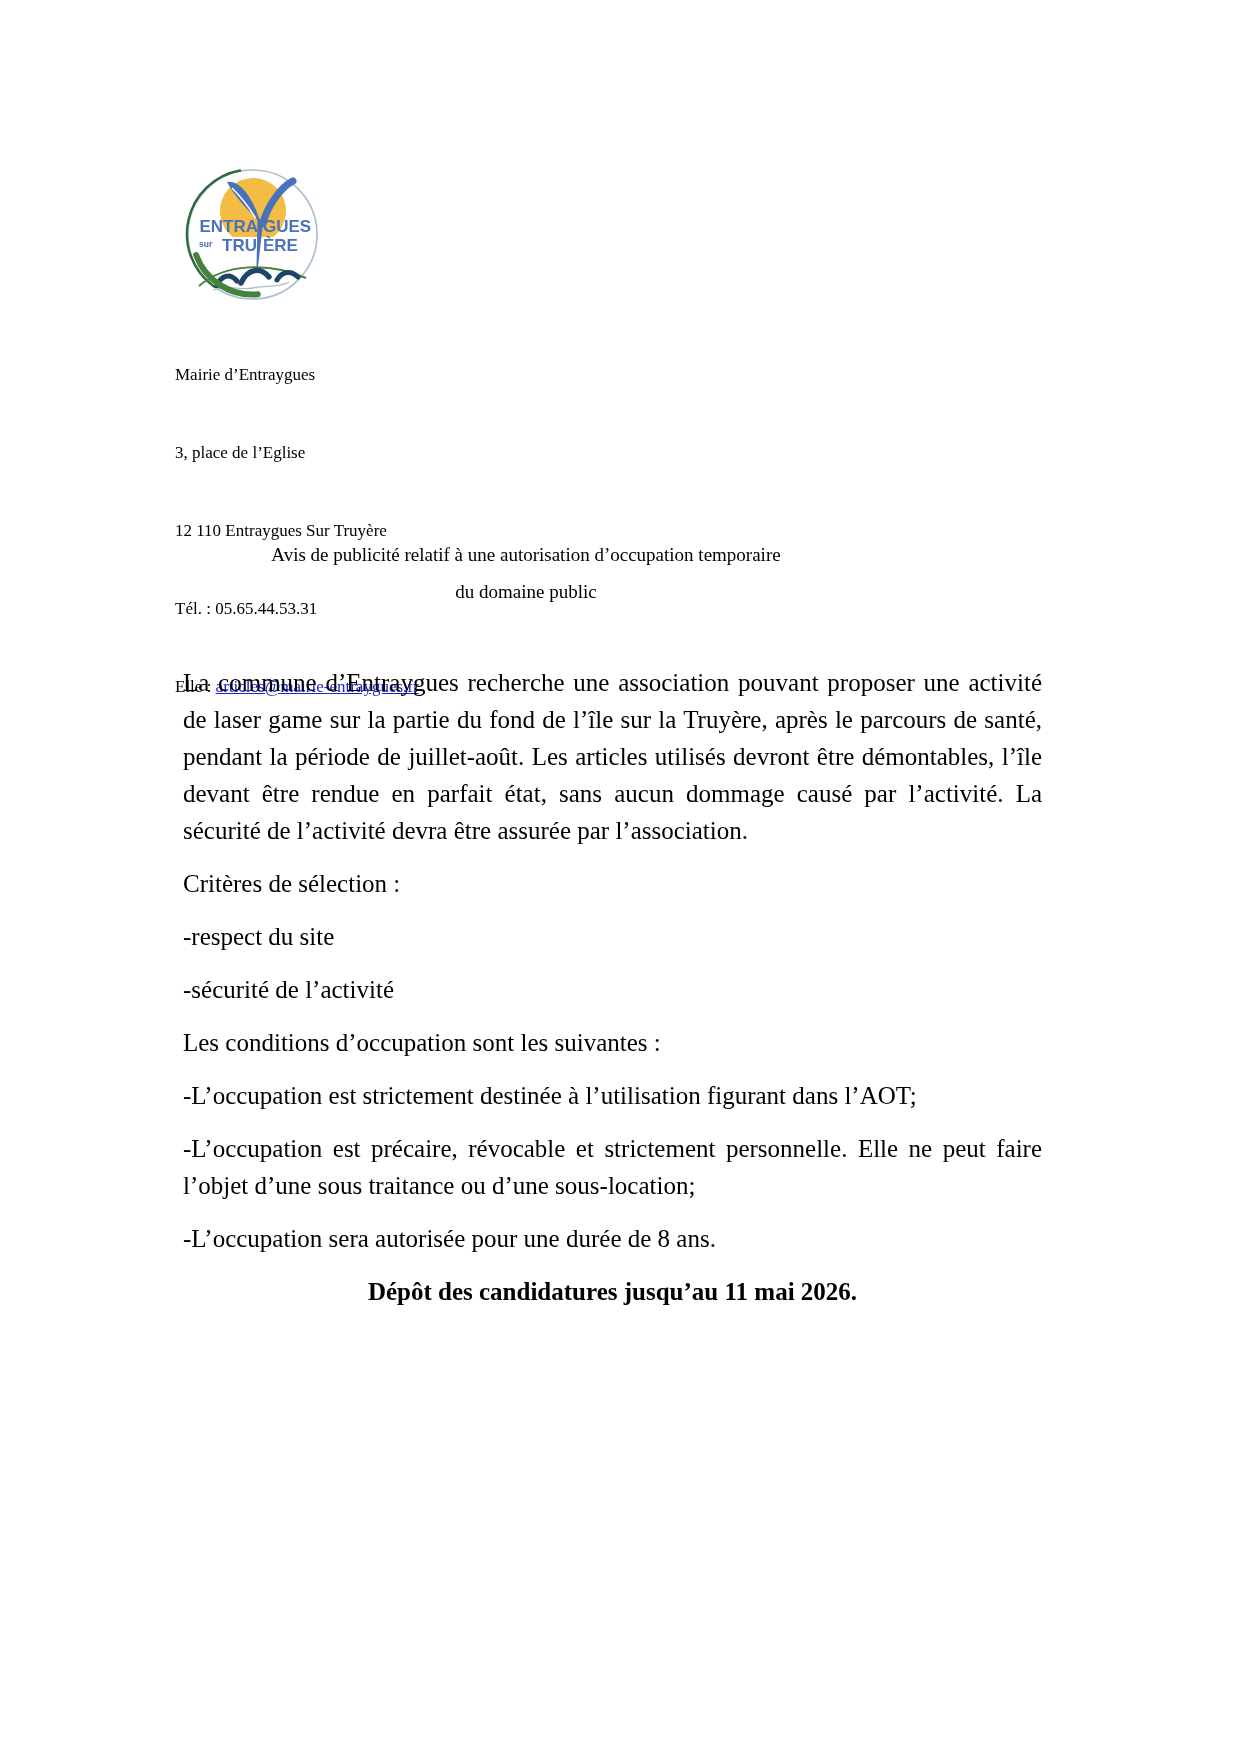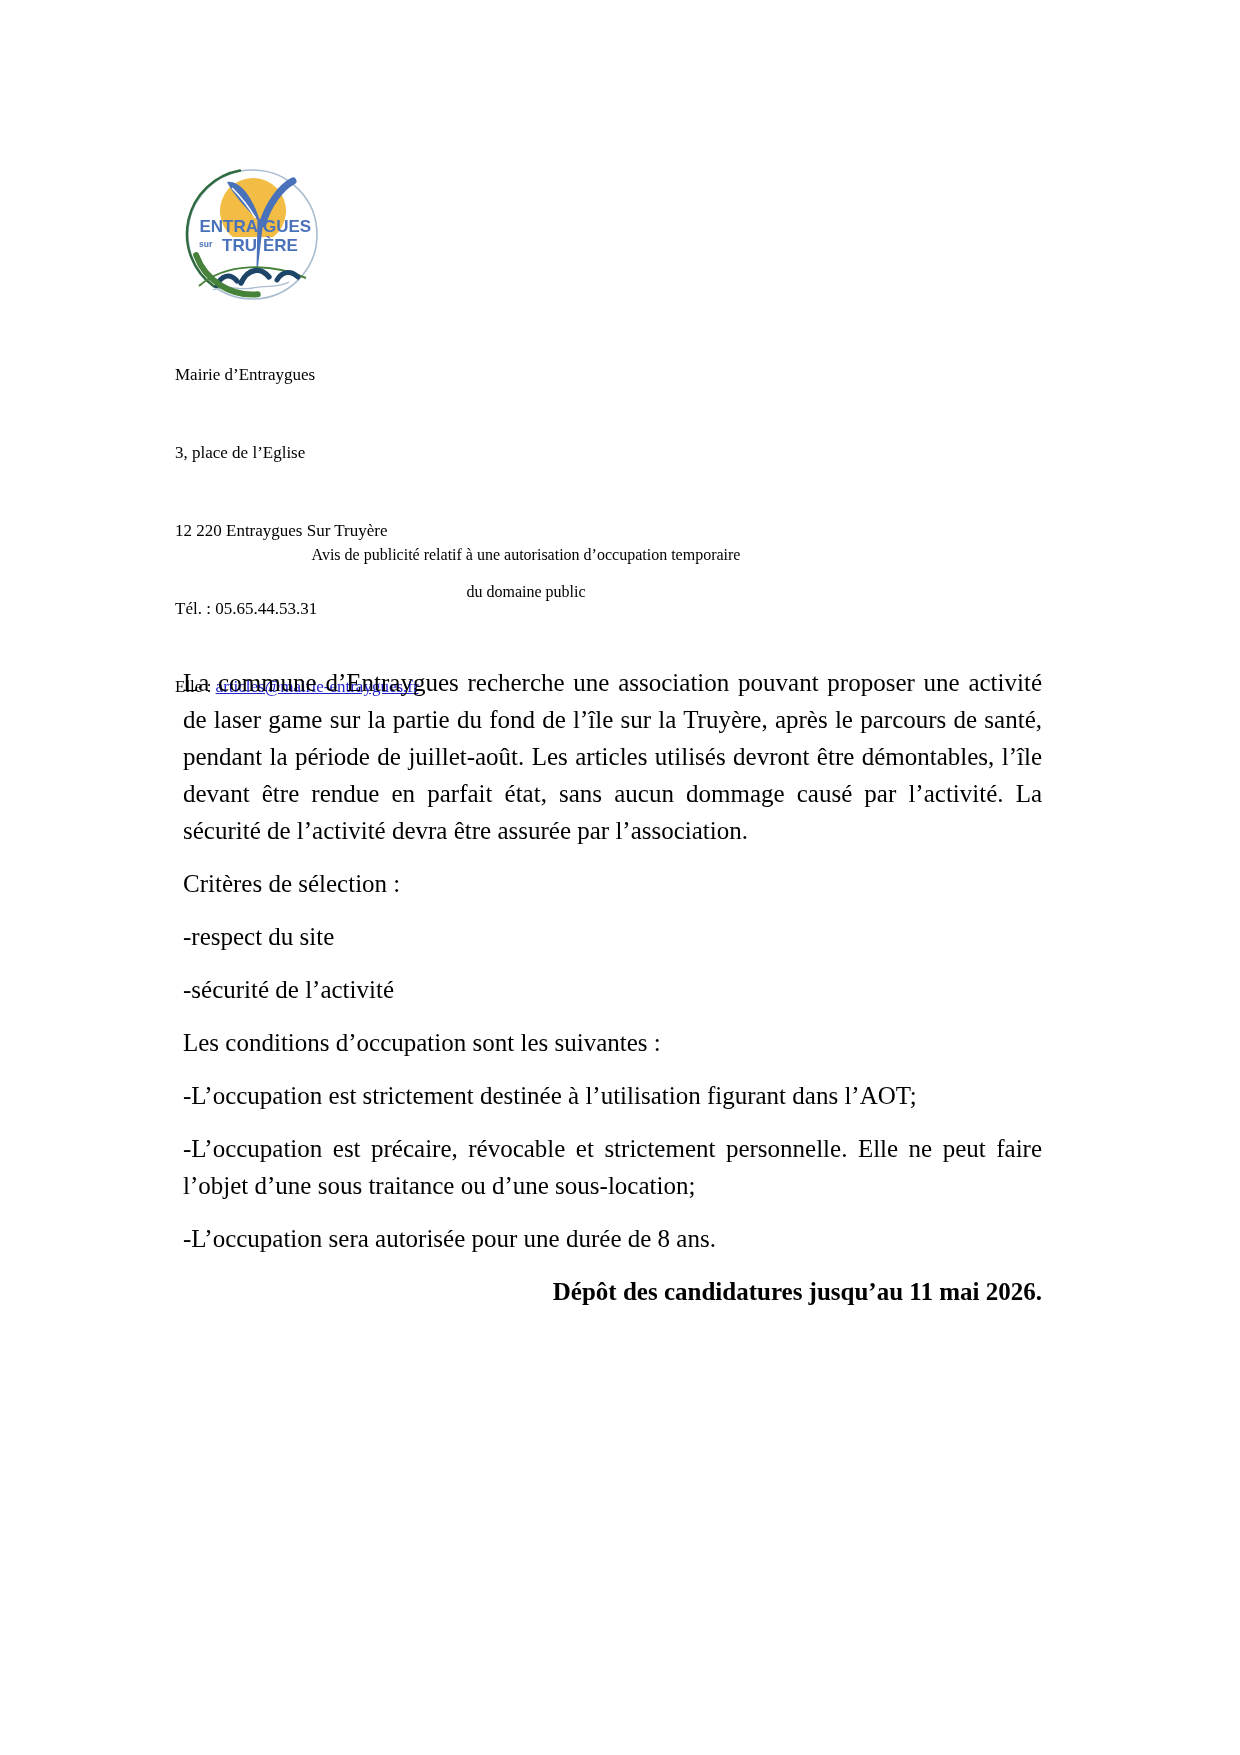--- a/index.html
+++ b/index.html
@@ -36,37 +36,37 @@
     color: #2222cc;
     text-decoration: underline;
     cursor: pointer;
   }
   .doc-title {
     position: absolute;
     left: 0;
     width: 1052px;
     top: 536px;
     text-align: center;
-    font-size: 16px;
+    font-size: 19px;
     line-height: 37px;
   }
   .doc-body {
     position: absolute;
     left: 183px;
     top: 664px;
     width: 875px;
     font-size: 25px;
     line-height: 37px;
   }
   .doc-body p {
     margin: 0 16px 16px 0;
     text-align: justify;
   }
   .doc-body p.deadline {
-    text-align: right;
+    text-align: center;
     font-weight: 700;
   }
 </style>
 </head>
 <body>
 
 <div class="page">
 
   <svg class="logo" viewBox="0 0 135 135" aria-hidden="true">
 
@@ -96,21 +96,21 @@
     <path d="M 92 113 C 97 104 106 103 113 110" fill="none" stroke-width="5" stroke-linecap="round" stroke="#1d4568"></path>
 
     <path d="M 28 123 C 42 117 55 124 68 121 C 82 118 94 121 104 115" fill="none" stroke-width="1.3" stroke="#aabdd0"></path>
 
     <path d="M 11.1 88 A 60 60 0 0 0 72.7 127.3" fill="none" stroke-width="6" stroke-linecap="round" stroke="#47823a"></path>
   </svg>
 
   <div class="address">
     <div>Mairie d’Entraygues</div>
     <div>3, place de l’Eglise</div>
-    <div>12 220 Entraygues Sur Truyère</div>
+    <div>12 110 Entraygues Sur Truyère</div>
     <div>Tél. : 05.65.44.53.31</div>
     <div><span>Elle : </span><a href="#">articles@mairie-entraygues.fr</a></div>
   </div>
 
   <div class="doc-title">
     <div>Avis de publicité relatif à une autorisation d’occupation temporaire</div>
     <div>du domaine public</div>
   </div>
 
   <div class="doc-body">

